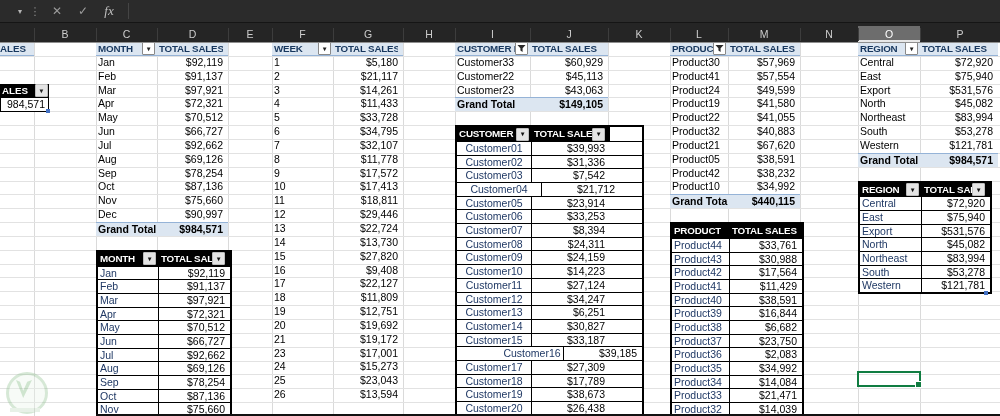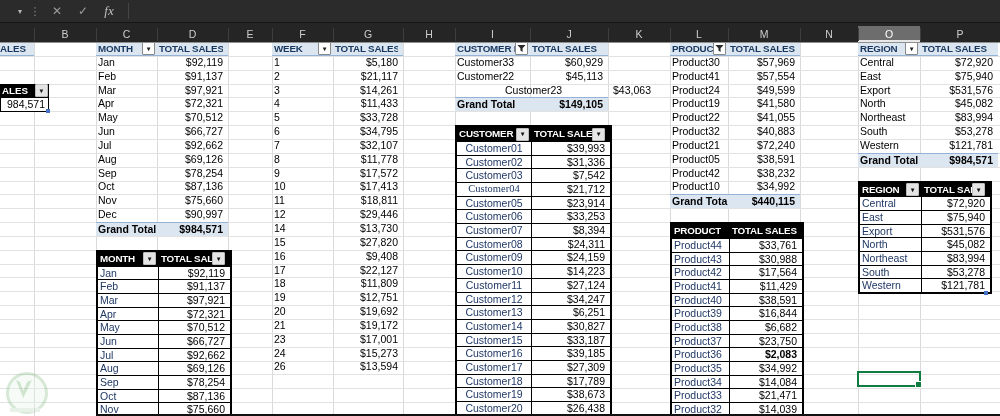--- a/index.html
+++ b/index.html
@@ -305,20 +305,24 @@
       </div>
       <div class="t-row">
         <div class="t-cell" style="width: 61px;">11</div>
         <div class="t-cell num" style="width: 70px;">$18,811</div>
       </div>
       <div class="t-row">
         <div class="t-cell" style="width: 61px;">12</div>
         <div class="t-cell num" style="width: 70px;">$29,446</div>
       </div>
       <div class="t-row">
+        <div class="t-cell" style="width: 61px;">13</div>
+        <div class="t-cell num" style="width: 70px;">$22,724</div>
+      </div>
+      <div class="t-row">
         <div class="t-cell" style="width: 61px;">14</div>
         <div class="t-cell num" style="width: 70px;">$13,730</div>
       </div>
       <div class="t-row">
         <div class="t-cell" style="width: 61px;">15</div>
         <div class="t-cell num" style="width: 70px;">$27,820</div>
       </div>
       <div class="t-row">
         <div class="t-cell" style="width: 61px;">16</div>
         <div class="t-cell num" style="width: 70px;">$9,408</div>
@@ -343,20 +347,24 @@
         <div class="t-cell" style="width: 61px;">21</div>
         <div class="t-cell num" style="width: 70px;">$19,172</div>
       </div>
       <div class="t-row">
         <div class="t-cell" style="width: 61px;">23</div>
         <div class="t-cell num" style="width: 70px;">$17,001</div>
       </div>
       <div class="t-row">
         <div class="t-cell" style="width: 61px;">24</div>
         <div class="t-cell num" style="width: 70px;">$15,273</div>
+      </div>
+      <div class="t-row">
+        <div class="t-cell" style="width: 61px;">25</div>
+        <div class="t-cell num" style="width: 70px;">$23,043</div>
       </div>
       <div class="t-row">
         <div class="t-cell" style="width: 61px;">26</div>
         <div class="t-cell num" style="width: 70px;">$13,594</div>
       </div>
     </div>
 
   <div class="table pivot" style="left:455px;top:0;">
       <div class="t-row t-head-row">
         <div class="t-cell" style="width: 75px;">
@@ -373,21 +381,21 @@
       </div>
       <div class="t-row">
         <div class="t-cell" style="width: 75px;">Customer33</div>
         <div class="t-cell num" style="width: 78px;">$60,929</div>
       </div>
       <div class="t-row">
         <div class="t-cell" style="width: 75px;">Customer22</div>
         <div class="t-cell num" style="width: 78px;">$45,113</div>
       </div>
       <div class="t-row">
-        <div class="t-cell" style="width: 75px; margin-left: 48px;">Customer23</div>
+        <div class="t-cell" style="width: 75px;">Customer23</div>
         <div class="t-cell num" style="width: 78px;">$43,063</div>
       </div>
       <div class="t-row t-total-row">
         <div class="t-cell" style="width: 75px;">Grand Total</div>
         <div class="t-cell num" style="width: 78px;">$149,105</div>
       </div>
     </div>
   <div class="table xl" style="left:455px;top:83.1px;" data-align="center">
       <div class="t-row t-head-row">
         <div class="t-cell" style="width: 75px;">
@@ -405,21 +413,21 @@
       </div>
       <div class="t-row">
         <div class="t-cell" style="width: 75px;">Customer02</div>
         <div class="t-cell num" style="width: 78px;">$31,336</div>
       </div>
       <div class="t-row">
         <div class="t-cell" style="width: 75px;">Customer03</div>
         <div class="t-cell num" style="width: 78px;">$7,542</div>
       </div>
       <div class="t-row">
-        <div class="t-cell" style="width: 75px; font-family: Liberation Serif, serif;">Customer04</div>
+        <div class="t-cell" style="width: 85px;">Customer04</div>
         <div class="t-cell num" style="width: 78px;">$21,712</div>
       </div>
       <div class="t-row">
         <div class="t-cell" style="width: 75px;">Customer05</div>
         <div class="t-cell num" style="width: 78px;">$23,914</div>
       </div>
       <div class="t-row">
         <div class="t-cell" style="width: 75px;">Customer06</div>
         <div class="t-cell num" style="width: 78px;">$33,253</div>
       </div>
@@ -453,21 +461,21 @@
       </div>
       <div class="t-row">
         <div class="t-cell" style="width: 75px;">Customer14</div>
         <div class="t-cell num" style="width: 78px;">$30,827</div>
       </div>
       <div class="t-row">
         <div class="t-cell" style="width: 75px;">Customer15</div>
         <div class="t-cell num" style="width: 78px;">$33,187</div>
       </div>
       <div class="t-row">
-        <div class="t-cell" style="width: 75px;">Customer16</div>
+        <div class="t-cell" style="width: 63px; margin-left: 44px;">Customer16</div>
         <div class="t-cell num" style="width: 78px;">$39,185</div>
       </div>
       <div class="t-row">
         <div class="t-cell" style="width: 75px;">Customer17</div>
         <div class="t-cell num" style="width: 78px;">$27,309</div>
       </div>
       <div class="t-row">
         <div class="t-cell" style="width: 75px;">Customer18</div>
         <div class="t-cell num" style="width: 78px;">$17,789</div>
       </div>
@@ -514,21 +522,21 @@
       <div class="t-row">
         <div class="t-cell" style="width: 58px;">Product22</div>
         <div class="t-cell num" style="width: 72px;">$41,055</div>
       </div>
       <div class="t-row">
         <div class="t-cell" style="width: 58px;">Product32</div>
         <div class="t-cell num" style="width: 72px;">$40,883</div>
       </div>
       <div class="t-row">
         <div class="t-cell" style="width: 58px;">Product21</div>
-        <div class="t-cell num" style="width: 72px;">$72,240</div>
+        <div class="t-cell num" style="width: 72px;">$67,620</div>
       </div>
       <div class="t-row">
         <div class="t-cell" style="width: 58px;">Product05</div>
         <div class="t-cell num" style="width: 72px;">$38,591</div>
       </div>
       <div class="t-row">
         <div class="t-cell" style="width: 58px;">Product42</div>
         <div class="t-cell num" style="width: 72px;">$38,232</div>
       </div>
       <div class="t-row">
@@ -576,21 +584,21 @@
       <div class="t-row">
         <div class="t-cell" style="width: 58px;">Product38</div>
         <div class="t-cell num" style="width: 72px;">$6,682</div>
       </div>
       <div class="t-row">
         <div class="t-cell" style="width: 58px;">Product37</div>
         <div class="t-cell num" style="width: 72px;">$23,750</div>
       </div>
       <div class="t-row">
         <div class="t-cell" style="width: 58px;">Product36</div>
-        <div class="t-cell num" style="width: 72px; font-weight: bold;">$2,083</div>
+        <div class="t-cell num" style="width: 72px;">$2,083</div>
       </div>
       <div class="t-row">
         <div class="t-cell" style="width: 58px;">Product35</div>
         <div class="t-cell num" style="width: 72px;">$34,992</div>
       </div>
       <div class="t-row">
         <div class="t-cell" style="width: 58px;">Product34</div>
         <div class="t-cell num" style="width: 72px;">$14,084</div>
       </div>
       <div class="t-row">

